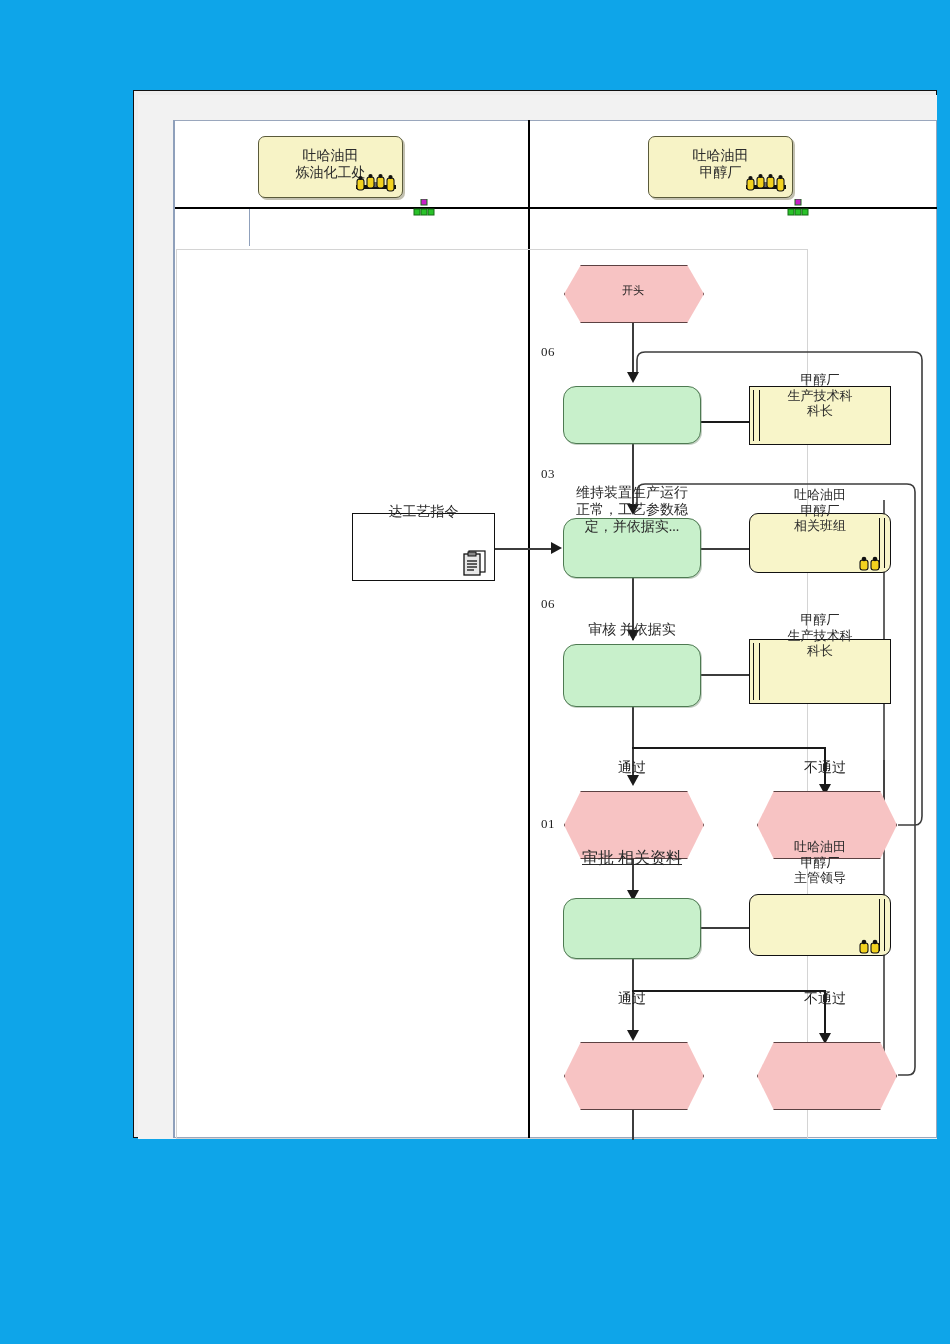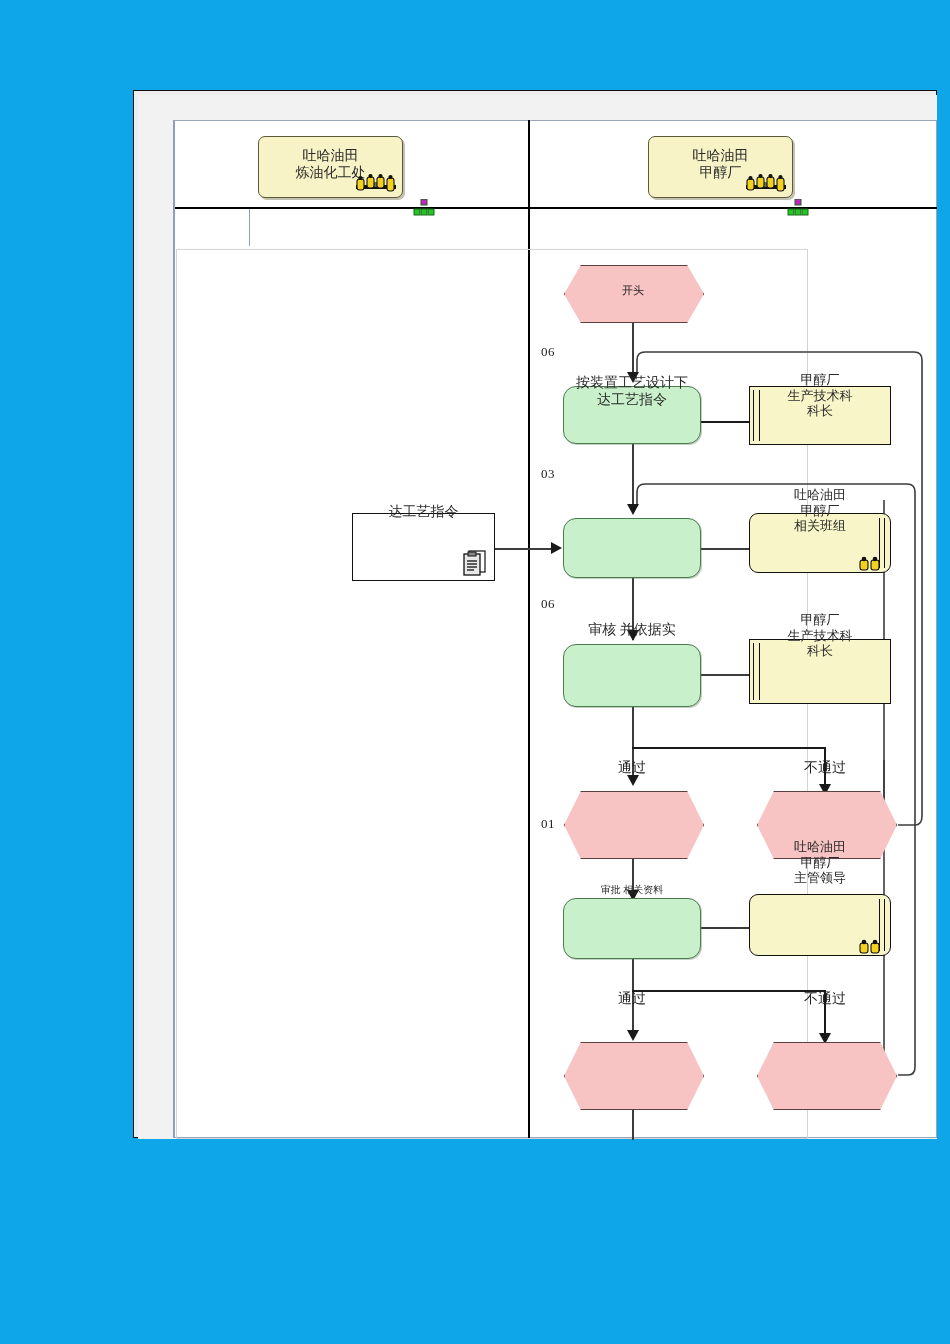--- a/index.html
+++ b/index.html
@@ -195,32 +195,33 @@
   <div class="conn conn-h conn-strong" style="left:701px;top:421px;width:48px;"></div>
   <div class="conn conn-h" style="left:701px;top:548px;width:48px;"></div>
   <div class="conn conn-h" style="left:701px;top:674px;width:48px;"></div>
   <div class="conn conn-h" style="left:701px;top:927px;width:48px;"></div>
 
   <div class="hex" style="left:564px;top:265px;width:138px;height:56px;"></div>
   <div class="edge-label" style="left:564px;top:283px;width:138px;font-size:11px;">开头</div>
 
   <div class="step-num" style="left:541px;top:344px;font-size:13px;">06</div>
   <div class="node activity" style="left:563px;top:386px;width:138px;height:58px;"></div>
-  <div class="act-caption" style="left:556px;top:375px;width:152px;font-size:14px;">按装置工艺设计下
-达工艺指令</div>
 
   <div class="node role-box" style="left:749px;top:386px;width:142px;height:59px;">
     <span class="bar"></span>
   </div>
   <div class="role-label" style="left:749px;top:372px;width:142px;font-size:13px;">甲醇厂
 生产技术科
 科长</div>
 
   <div class="step-num" style="left:541px;top:466px;font-size:13px;">03</div>
   <div class="node activity" style="left:563px;top:518px;width:138px;height:60px;"></div>
+  <div class="act-caption" style="left:556px;top:485px;width:152px;font-size:14px;">维持装置生产运行
+正常，工艺参数稳
+定，并依据实...</div>
 
   <div class="node role-box-round" style="left:749px;top:513px;width:142px;height:60px;">
     <span class="rbar"></span>
     <span class="icon" style="position:absolute;right:6px;bottom:1px;width:26px;height:16px;">
       <svg width="26" height="16" viewBox="0 0 26 16">
         <g fill="#f2d21f" stroke="#111" stroke-width="1.1">
           <rect x="2" y="5" width="8" height="10" rx="2.5"></rect>
           <rect x="13" y="5" width="8" height="10" rx="2.5"></rect>
         </g>
         <g fill="#111">
@@ -246,21 +247,21 @@
 科长</div>
 
   <div class="edge-label" style="left:596px;top:759px;width:72px;font-size:14px;">通过</div>
   <div class="edge-label" style="left:789px;top:759px;width:72px;font-size:14px;">不通过</div>
 
   <div class="hex" style="left:564px;top:791px;width:138px;height:66px;"></div>
   <div class="hex" style="left:757px;top:791px;width:138px;height:66px;"></div>
 
   <div class="step-num" style="left:541px;top:816px;font-size:13px;">01</div>
   <div class="node activity" style="left:563px;top:898px;width:138px;height:61px;"></div>
-  <div class="act-caption" style="left:556px;top:884px;width:152px;font-size:10px;">审批 相关资料</div>
+  <div class="act-caption" style="left:556px;top:848px;width:152px;font-size:16px;text-decoration:underline;">审批 相关资料</div>
 
   <div class="node role-box-round" style="left:749px;top:894px;width:142px;height:62px;">
     <span class="rbar"></span>
     <span class="icon" style="position:absolute;right:6px;bottom:1px;width:26px;height:16px;">
       <svg width="26" height="16" viewBox="0 0 26 16">
         <g fill="#f2d21f" stroke="#111" stroke-width="1.1">
           <rect x="2" y="5" width="8" height="10" rx="2.5"></rect>
           <rect x="13" y="5" width="8" height="10" rx="2.5"></rect>
         </g>
         <g fill="#111">

